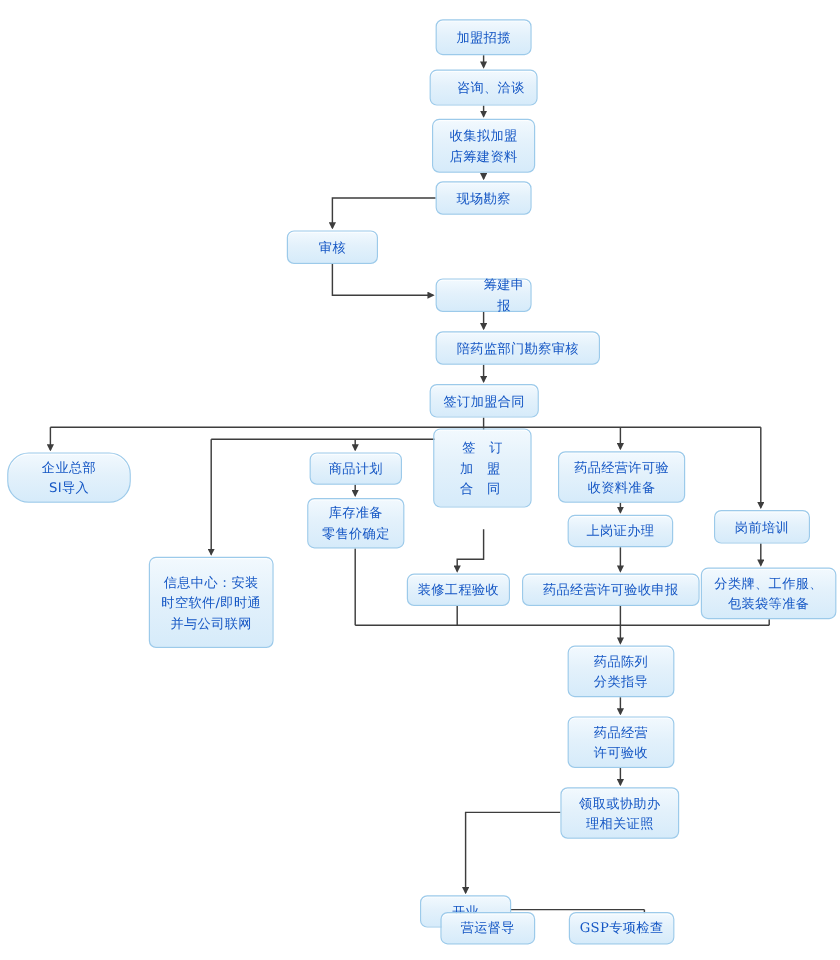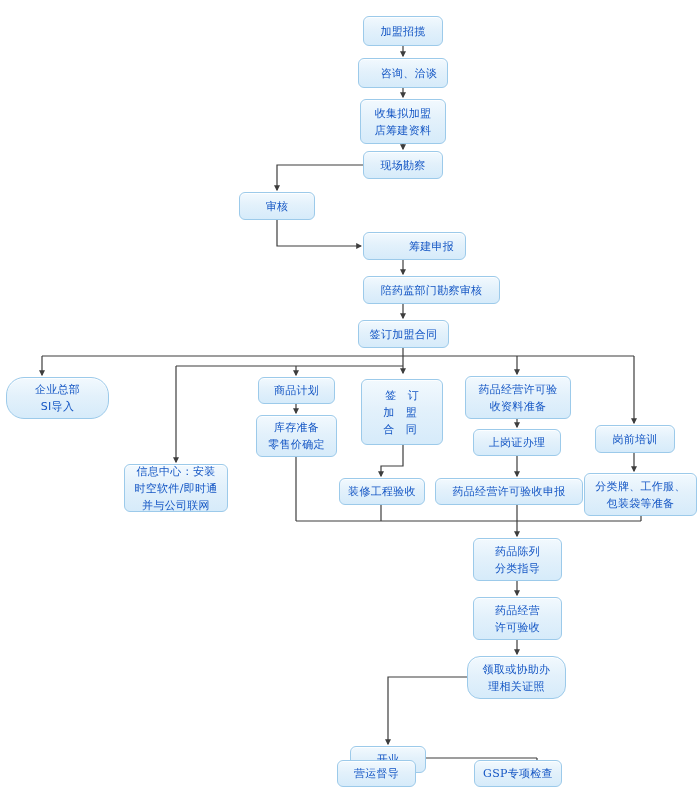--- a/index.html
+++ b/index.html
@@ -105,45 +105,45 @@
       <path d="M 537 758 L 537 770"></path>
     </g>
   </svg>
 
   <div class="node" style="left: 363px; top: 16px; width: 80px; height: 30px;">加盟招揽</div>
   <div class="node" style="left: 358px; top: 58px; width: 90px; height: 30px; padding-left: 12px;">咨询、洽谈</div>
   <div class="node" style="left: 360px; top: 99px; width: 86px; height: 45px;">收集拟加盟
 店筹建资料</div>
   <div class="node" style="left: 363px; top: 151px; width: 80px; height: 28px;">现场勘察</div>
   <div class="node" style="left: 239px; top: 192px; width: 76px; height: 28px;">审核</div>
-  <div class="node" style="left: 363px; top: 232px; width: 103px; height: 28px; padding-left: 34px;">筹建申报</div>
+  <div class="node" style="left: 363px; top: 232px; width: 80px; height: 28px; padding-left: 34px;">筹建申报</div>
   <div class="node" style="left: 363px; top: 276px; width: 137px; height: 28px;">陪药监部门勘察审核</div>
   <div class="node" style="left: 358px; top: 320px; width: 91px; height: 28px;">签订加盟合同</div>
   <div class="node" style="left: 6px; top: 377px; width: 103px; height: 42px; border-radius: 18px;">企业总部
 SI导入</div>
-  <div class="node" style="left: 124px; top: 464px; width: 104px; height: 48px;">信息中心：安装
+  <div class="node" style="left: 124px; top: 464px; width: 104px; height: 76px;">信息中心：安装
 时空软件/即时通
 并与公司联网</div>
   <div class="node" style="left: 258px; top: 377px; width: 77px; height: 27px;">商品计划</div>
   <div class="node" style="left: 256px; top: 415px; width: 81px; height: 42px;">库存准备
 零售价确定</div>
-  <div class="node spaced" style="left: 361px; top: 379px; width: 82px; height: 66px;">签 订
+  <div class="node spaced" style="left: 361px; top: 357px; width: 82px; height: 66px;">签 订
 加 盟
 合 同</div>
   <div class="node" style="left: 339px; top: 478px; width: 86px; height: 27px;">装修工程验收</div>
   <div class="node" style="left: 465px; top: 376px; width: 106px; height: 43px;">药品经营许可验
 收资料准备</div>
   <div class="node" style="left: 473px; top: 429px; width: 88px; height: 27px;">上岗证办理</div>
   <div class="node" style="left: 435px; top: 478px; width: 148px; height: 27px;">药品经营许可验收申报</div>
   <div class="node" style="left: 595px; top: 425px; width: 80px; height: 28px;">岗前培训</div>
   <div class="node" style="left: 584px; top: 473px; width: 113px; height: 43px;">分类牌、工作服、
 包装袋等准备</div>
   <div class="node" style="left: 473px; top: 538px; width: 89px; height: 43px;">药品陈列
 分类指导</div>
   <div class="node" style="left: 473px; top: 597px; width: 89px; height: 43px;">药品经营
 许可验收</div>
-  <div class="node" style="left: 467px; top: 656px; width: 99px; height: 43px; border-radius: 13px;">领取或协助办
+  <div class="node" style="left: 467px; top: 656px; width: 99px; height: 43px;">领取或协助办
 理相关证照</div>
   <div class="node" style="left: 350px; top: 746px; width: 76px; height: 27px;">开业</div>
-  <div class="node" style="left: 337px; top: 760px; width: 79px; height: 27px;">营运督导</div>
+  <div class="node" style="left: 367px; top: 760px; width: 79px; height: 27px;">营运督导</div>
   <div class="node latin" style="left: 474px; top: 760px; width: 88px; height: 27px;">GSP专项检查</div>
 
 </div>
 
 </body></html>

